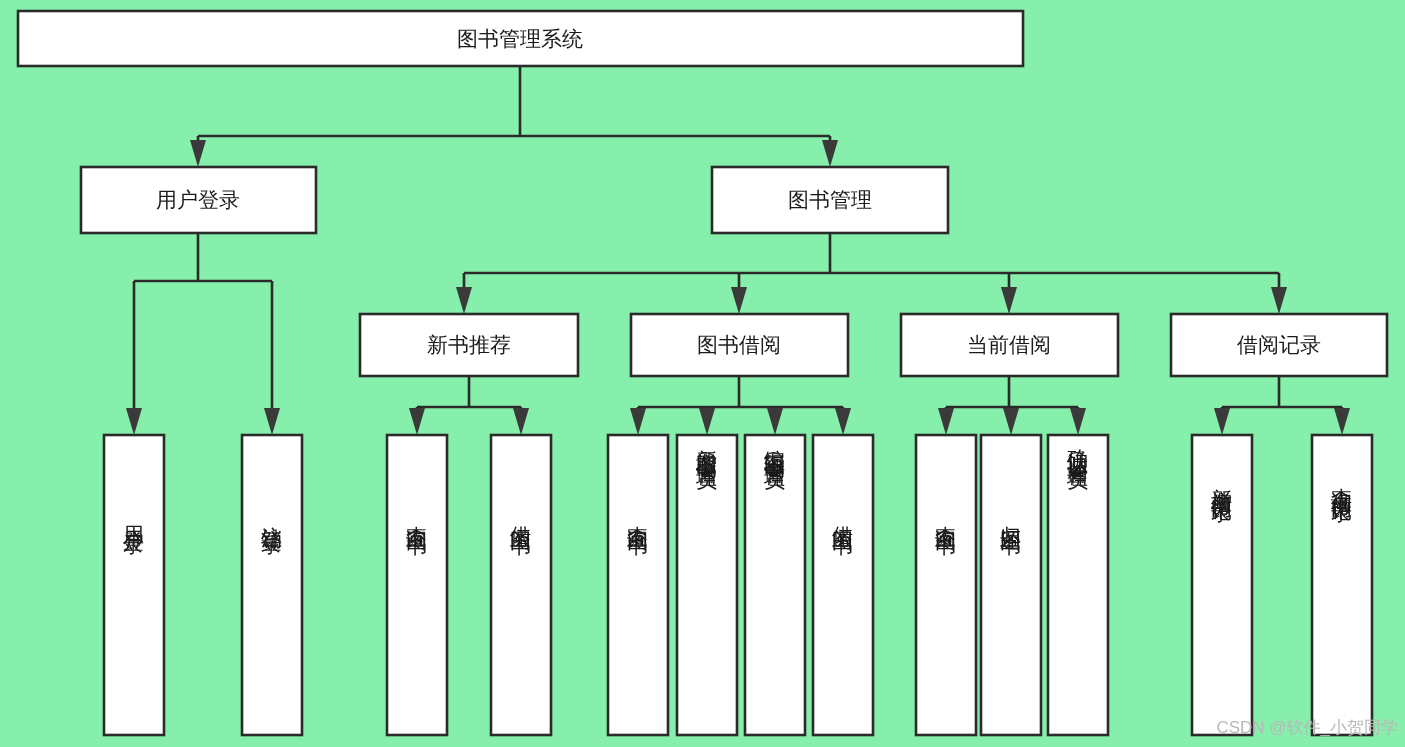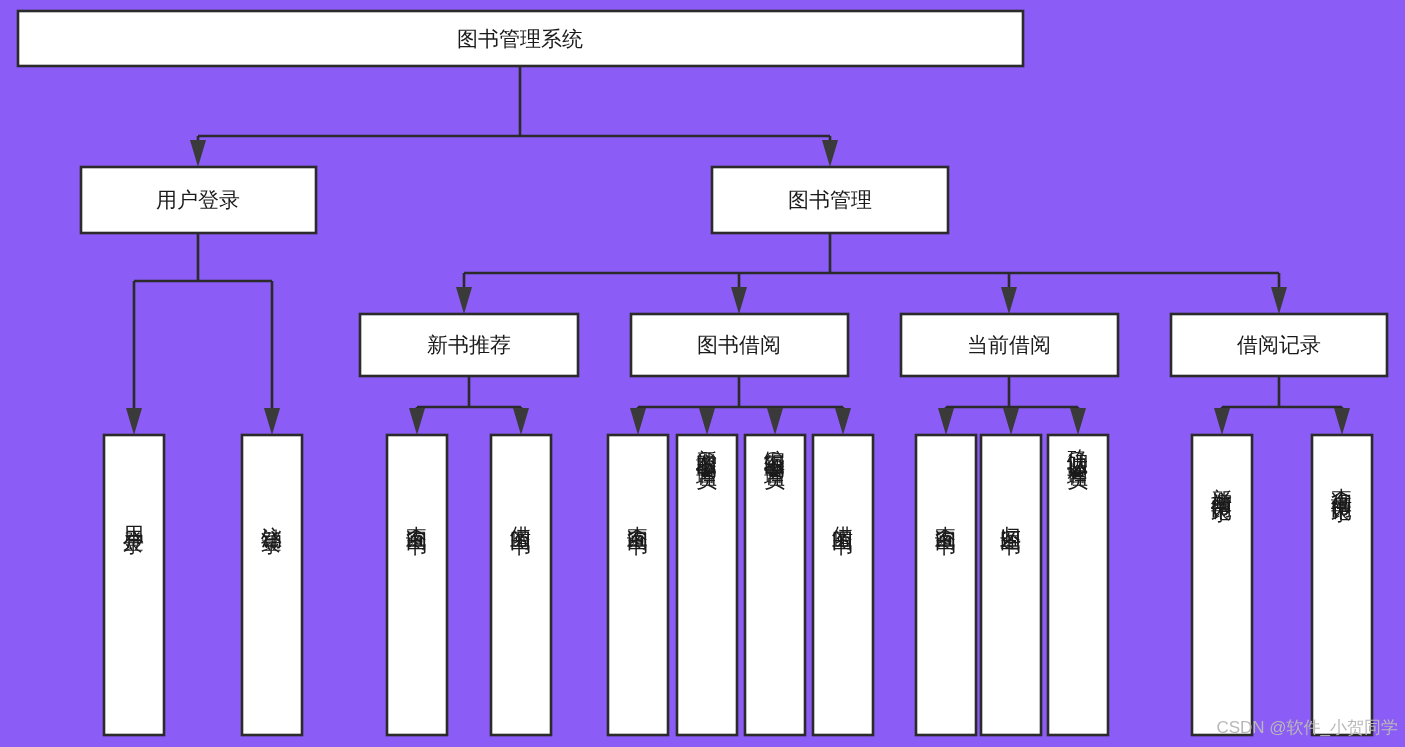--- a/index.html
+++ b/index.html
@@ -10,21 +10,21 @@
   body {
     width: 1405px;
     height: 747px;
     font-family: "Liberation Sans", "DejaVu Sans", sans-serif;
     overflow: hidden;
   }
   #diagram-root {
     position: relative;
     width: 1405px;
     height: 747px;
-    background: #8b5cf6;
+    background: #86efac;
   }
   svg.diagram-canvas {
     position: absolute;
     top: 0;
     left: 0;
     width: 1405px;
     height: 747px;
   }
   .node-rect {
     fill: #ffffff;

